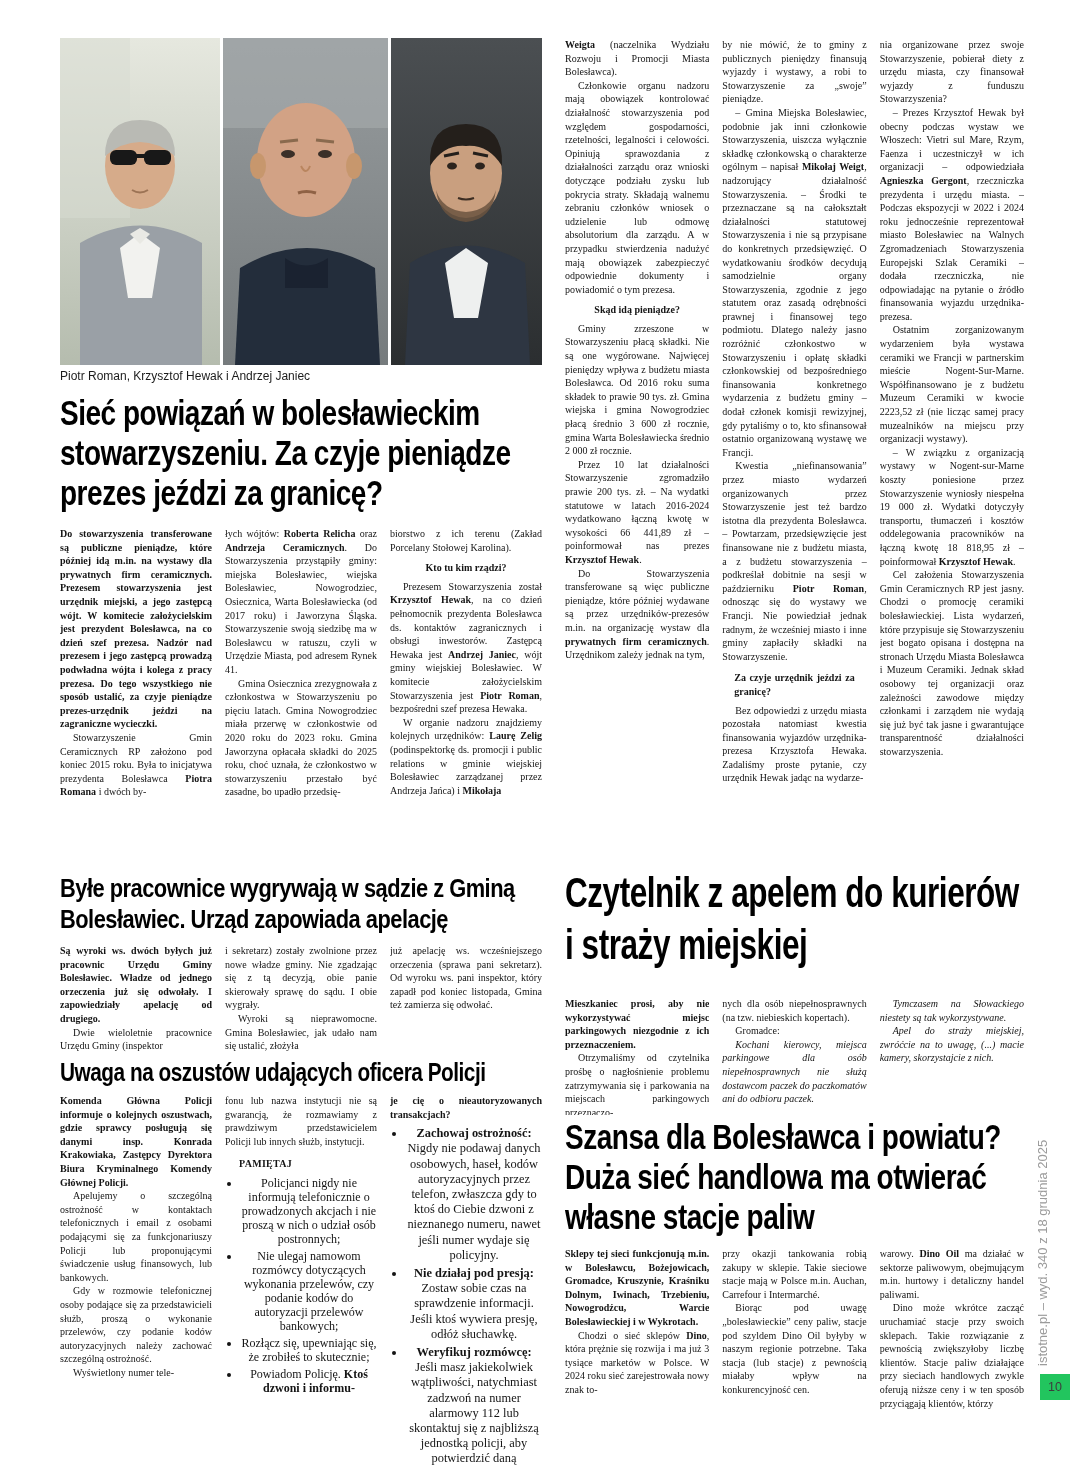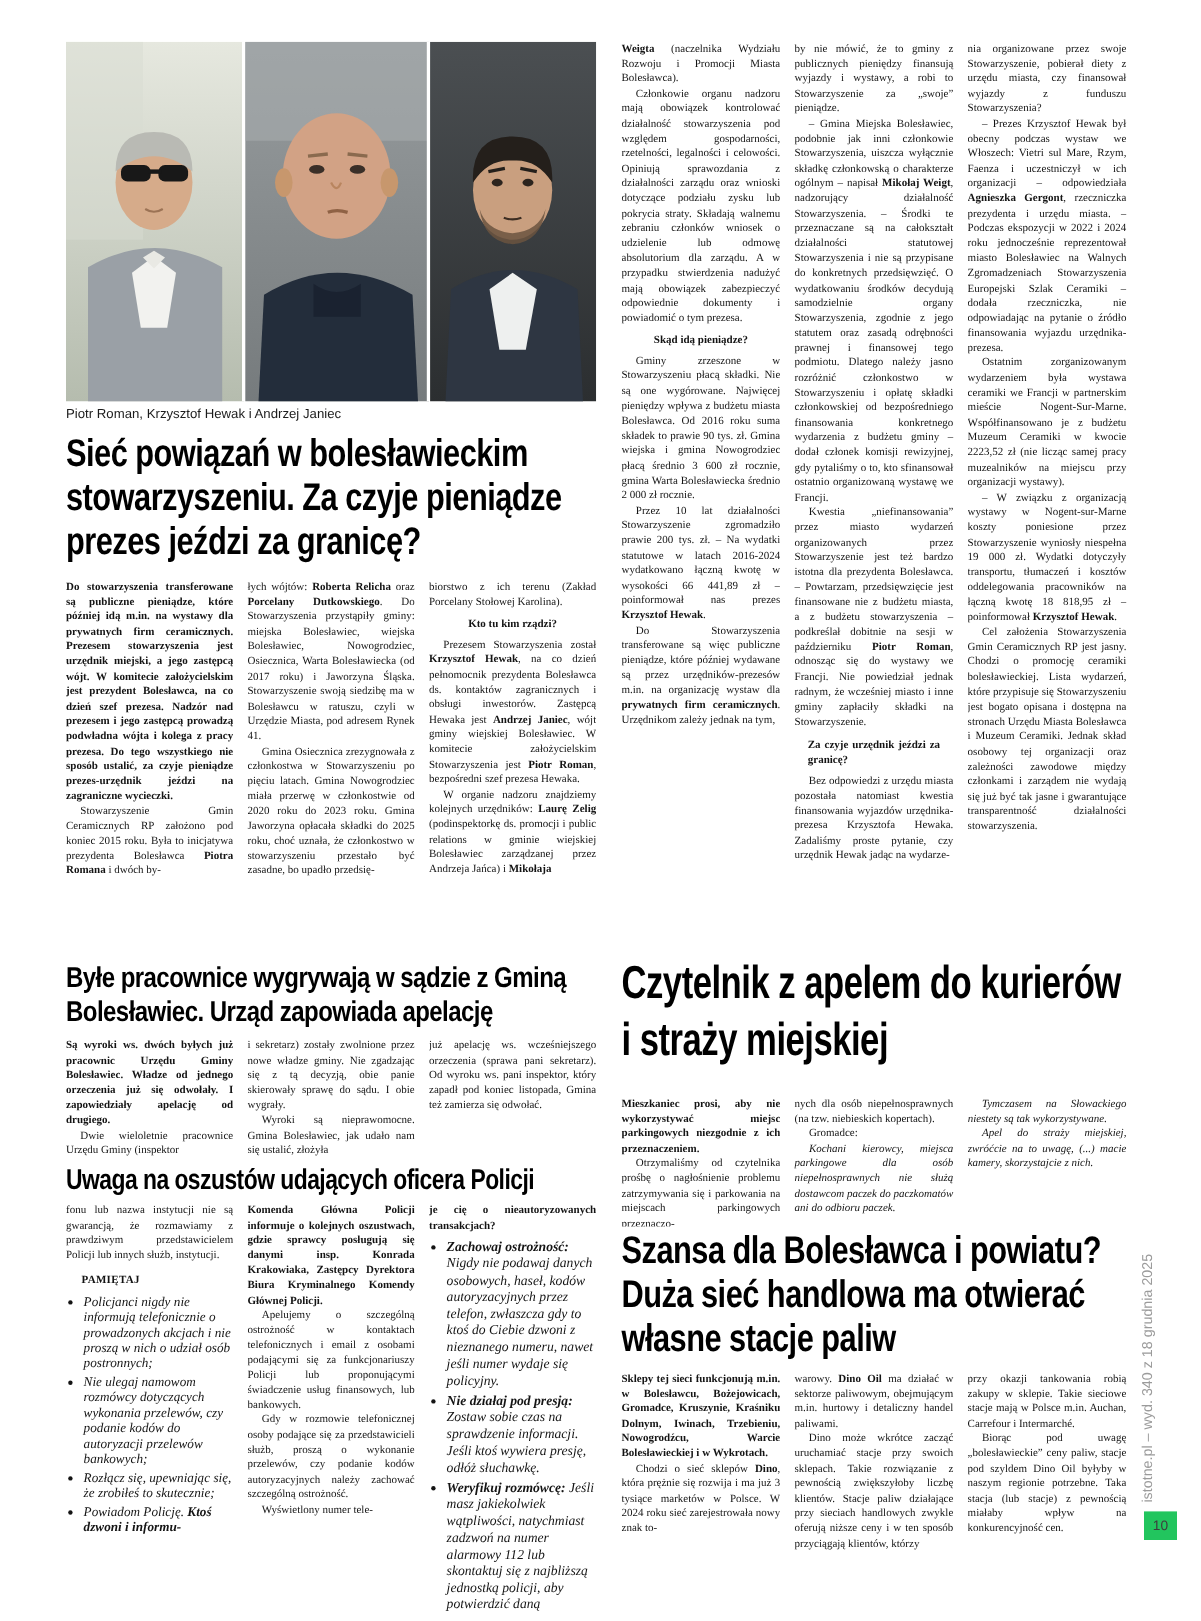--- a/index.html
+++ b/index.html
@@ -36,21 +36,21 @@
   .a5c  { left:565px; top:1247px; width:459px; height:220px; }
   .col p { margin:0; font-size:10px; line-height:13.6px; text-align:justify; }
   .ind   { text-indent:13px; }
   .lead  { font-weight:bold; }
   .it    { font-style:italic; }
   .sh    { font-weight:bold; font-size:12.4px; }
   .sh-c  { text-align:center !important; margin:7px 0 5px !important; }
   .sh-l  { text-align:right; margin:8px 12px 5px !important; }
   .pam   { font-weight:bold; margin:9px 0 3px 14px !important; text-align:left !important; letter-spacing:0.3px; }
   ul.bul { margin:5px 0 0 5px; padding-left:11px; }
-  ul.bul li { font-size:12px; line-height:14px; text-align:left; margin-bottom:3px;font-style:italic; }
+  ul.bul li { font-size:12px; line-height:14px; text-align:center; margin-bottom:3px; }
   ul.b-lg li { font-size:12.4px; line-height:15.2px; }
   
   .edition {
     position:absolute; left:1035px; top:1088px; height:278px; width:24px;
     writing-mode:vertical-rl; transform:rotate(180deg);
     font-family:"Liberation Sans", sans-serif; font-size:13px; color:#9b9b9b;
     text-align:left; white-space:nowrap;
   }
   .pagenum {
     position:absolute; left:1040px; top:1374px; width:30px; height:26px;
@@ -127,21 +127,21 @@
   </svg>
   <div class="photo-caption">Piotr Roman, Krzysztof Hewak i Andrzej Janiec</div>
 
   <h1 class="hl hl-a1">Sieć powiązań w bolesławieckim stowarzyszeniu. Za czyje pieniądze prezes jeździ za granicę?</h1>
   <div class="cols a1L">
     <div class="col">
       <p class="lead">Do stowarzyszenia transferowane są publiczne pieniądze, które później idą m.in. na wystawy dla prywatnych firm ceramicznych. Prezesem stowarzyszenia jest urzędnik miejski, a jego zastępcą wójt. W komitecie założycielskim jest prezydent Bolesławca, na co dzień szef prezesa. Nadzór nad prezesem i jego zastępcą prowadzą podwładna wójta i kolega z pracy prezesa. Do tego wszystkiego nie sposób ustalić, za czyje pieniądze prezes-urzędnik jeździ na zagraniczne wycieczki.</p>
       <p class="ind">Stowarzyszenie Gmin Ceramicznych RP założono pod koniec 2015 roku. Była to inicjatywa prezydenta Bolesławca <b>Piotra Romana</b> i dwóch by-</p>
     </div>
     <div class="col">
-      <p>łych wójtów: <b>Roberta Relicha</b> oraz <b>Porcelany Dutkowskiego</b>. Do Stowarzyszenia przystąpiły gminy: miejska Bolesławiec, wiejska Bolesławiec, Nowogrodziec, Osiecznica, Warta Bolesławiecka (od 2017 roku) i Jaworzyna Śląska. Stowarzyszenie swoją siedzibę ma w Bolesławcu w ratuszu, czyli w Urzędzie Miasta, pod adresem Rynek 41.</p>
+      <p>łych wójtów: <b>Roberta Relicha</b> oraz <b>Andrzeja Ceramicznych</b>. Do Stowarzyszenia przystąpiły gminy: miejska Bolesławiec, wiejska Bolesławiec, Nowogrodziec, Osiecznica, Warta Bolesławiecka (od 2017 roku) i Jaworzyna Śląska. Stowarzyszenie swoją siedzibę ma w Bolesławcu w ratuszu, czyli w Urzędzie Miasta, pod adresem Rynek 41.</p>
       <p class="ind">Gmina Osiecznica zrezygnowała z członkostwa w Stowarzyszeniu po pięciu latach. Gmina Nowogrodziec miała przerwę w członkostwie od 2020 roku do 2023 roku. Gmina Jaworzyna opłacała składki do 2025 roku, choć uznała, że członkostwo w stowarzyszeniu przestało być zasadne, bo upadło przedsię-</p>
     </div>
     <div class="col">
       <p>biorstwo z ich terenu (Zakład Porcelany Stołowej Karolina).</p>
       <p class="sh sh-c">Kto tu kim rządzi?</p>
       <p class="ind">Prezesem Stowarzyszenia został <b>Krzysztof Hewak</b>, na co dzień pełnomocnik prezydenta Bolesławca ds. kontaktów zagranicznych i obsługi inwestorów. Zastępcą Hewaka jest <b>Andrzej Janiec</b>, wójt gminy wiejskiej Bolesławiec. W komitecie założycielskim Stowarzyszenia jest <b>Piotr Roman</b>, bezpośredni szef prezesa Hewaka.</p>
       <p class="ind">W organie nadzoru znajdziemy kolejnych urzędników: <b>Laurę Zelig</b> (podinspektorkę ds. promocji i public relations w gminie wiejskiej Bolesławiec zarządzanej przez Andrzeja Jańca) i <b>Mikołaja</b></p>
     </div>
   </div>
   <div class="cols a1R">
@@ -179,37 +179,37 @@
       <p>i sekretarz) zostały zwolnione przez nowe władze gminy. Nie zgadzając się z tą decyzją, obie panie skierowały sprawę do sądu. I obie wygrały.</p>
       <p class="ind">Wyroki są nieprawomocne. Gmina Bolesławiec, jak udało nam się ustalić, złożyła</p>
     </div>
     <div class="col">
       <p>już apelację ws. wcześniejszego orzeczenia (sprawa pani sekretarz). Od wyroku ws. pani inspektor, który zapadł pod koniec listopada, Gmina też zamierza się odwołać.</p>
     </div>
   </div>
 
   <h2 class="hl hl-a3">Uwaga na oszustów udających oficera Policji</h2>
   <div class="cols a3c">
+    <div class="col">
+      <p class="lead">Komenda Główna Policji informuje o kolejnych oszustwach, gdzie sprawcy posługują się danymi insp. Konrada Krakowiaka, Zastępcy Dyrektora Biura Kryminalnego Komendy Głównej Policji.</p>
+      <p class="ind">Apelujemy o szczególną ostrożność w kontaktach telefonicznych i email z osobami podającymi się za funkcjonariuszy Policji lub proponującymi świadczenie usług finansowych, lub bankowych.</p>
+      <p class="ind">Gdy w rozmowie telefonicznej osoby podające się za przedstawicieli służb, proszą o wykonanie przelewów, czy podanie kodów autoryzacyjnych należy zachować szczególną ostrożność.</p>
+      <p class="ind">Wyświetlony numer tele-</p>
+    </div>
     <div class="col">
       <p>fonu lub nazwa instytucji nie są gwarancją, że rozmawiamy z prawdziwym przedstawicielem Policji lub innych służb, instytucji.</p>
       <p class="sh pam">PAMIĘTAJ</p>
       <ul class="bul">
         <li>Policjanci nigdy nie informują telefonicznie o prowadzonych akcjach i nie proszą w nich o udział osób postronnych;</li>
         <li>Nie ulegaj namowom rozmówcy dotyczących wykonania przelewów, czy podanie kodów do autoryzacji przelewów bankowych;</li>
         <li>Rozłącz się, upewniając się, że zrobiłeś to skutecznie;</li>
         <li>Powiadom Policję. <b>Ktoś dzwoni i informu-</b></li>
       </ul>
     </div>
     <div class="col">
-      <p class="lead">Komenda Główna Policji informuje o kolejnych oszustwach, gdzie sprawcy posługują się danymi insp. Konrada Krakowiaka, Zastępcy Dyrektora Biura Kryminalnego Komendy Głównej Policji.</p>
-      <p class="ind">Apelujemy o szczególną ostrożność w kontaktach telefonicznych i email z osobami podającymi się za funkcjonariuszy Policji lub proponującymi świadczenie usług finansowych, lub bankowych.</p>
-      <p class="ind">Gdy w rozmowie telefonicznej osoby podające się za przedstawicieli służb, proszą o wykonanie przelewów, czy podanie kodów autoryzacyjnych należy zachować szczególną ostrożność.</p>
-      <p class="ind">Wyświetlony numer tele-</p>
-    </div>
-    <div class="col">
       <p><b>je cię o nieautoryzowanych transakcjach?</b></p>
       <ul class="bul b-lg">
         <li><b>Zachowaj ostrożność:</b> Nigdy nie podawaj danych osobowych, haseł, kodów autoryzacyjnych przez telefon, zwłaszcza gdy to ktoś do Ciebie dzwoni z nieznanego numeru, nawet jeśli numer wydaje się policyjny.</li>
         <li><b>Nie działaj pod presją:</b> Zostaw sobie czas na sprawdzenie informacji. Jeśli ktoś wywiera presję, odłóż słuchawkę.</li>
         <li><b>Weryfikuj rozmówcę:</b> Jeśli masz jakiekolwiek wątpliwości, natychmiast zadzwoń na numer alarmowy 112 lub skontaktuj się z najbliższą jednostką policji, aby potwierdzić daną informację.</li>
       </ul>
     </div>
   </div>
 
   <h2 class="hl hl-a4">Czytelnik z apelem do kurierów i straży miejskiej</h2>
@@ -229,25 +229,25 @@
     </div>
   </div>
 
   <h2 class="hl hl-a5">Szansa dla Bolesławca i powiatu? Duża sieć handlowa ma otwierać własne stacje paliw</h2>
   <div class="cols a5c">
     <div class="col">
       <p class="lead">Sklepy tej sieci funkcjonują m.in. w Bolesławcu, Bożejowicach, Gromadce, Kruszynie, Kraśniku Dolnym, Iwinach, Trzebieniu, Nowogrodźcu, Warcie Bolesławieckiej i w Wykrotach.</p>
       <p class="ind">Chodzi o sieć sklepów <b>Dino</b>, która prężnie się rozwija i ma już 3 tysiące marketów w Polsce. W 2024 roku sieć zarejestrowała nowy znak to-</p>
     </div>
     <div class="col">
+      <p>przy okazji tankowania robią zakupy w sklepie. Takie sieciowe stacje mają w Polsce m.in. Auchan, Carrefour i Intermarché.</p>
+      <p class="ind">Biorąc pod uwagę „bolesławieckie” ceny paliw, stacje pod szyldem Dino Oil byłyby w naszym regionie potrzebne. Taka stacja (lub stacje) z pewnością miałaby wpływ na konkurencyjność cen.</p>
+    </div>
+    <div class="col">
       <p>warowy. <b>Dino Oil</b> ma działać w sektorze paliwowym, obejmującym m.in. hurtowy i detaliczny handel paliwami.</p>
       <p class="ind">Dino może wkrótce zacząć uruchamiać stacje przy swoich sklepach. Takie rozwiązanie z pewnością zwiększyłoby liczbę klientów. Stacje paliw działające przy sieciach handlowych zwykle oferują niższe ceny i w ten sposób przyciągają klientów, którzy</p>
     </div>
-    <div class="col">
-      <p>przy okazji tankowania robią zakupy w sklepie. Takie sieciowe stacje mają w Polsce m.in. Auchan, Carrefour i Intermarché.</p>
-      <p class="ind">Biorąc pod uwagę „bolesławieckie” ceny paliw, stacje pod szyldem Dino Oil byłyby w naszym regionie potrzebne. Taka stacja (lub stacje) z pewnością miałaby wpływ na konkurencyjność cen.</p>
-    </div>
   </div>
 
   <div class="edition">istotne.pl – wyd. 340 z 18 grudnia 2025</div>
   <div class="pagenum">10</div>
 
 </div>
 
 </body></html>

